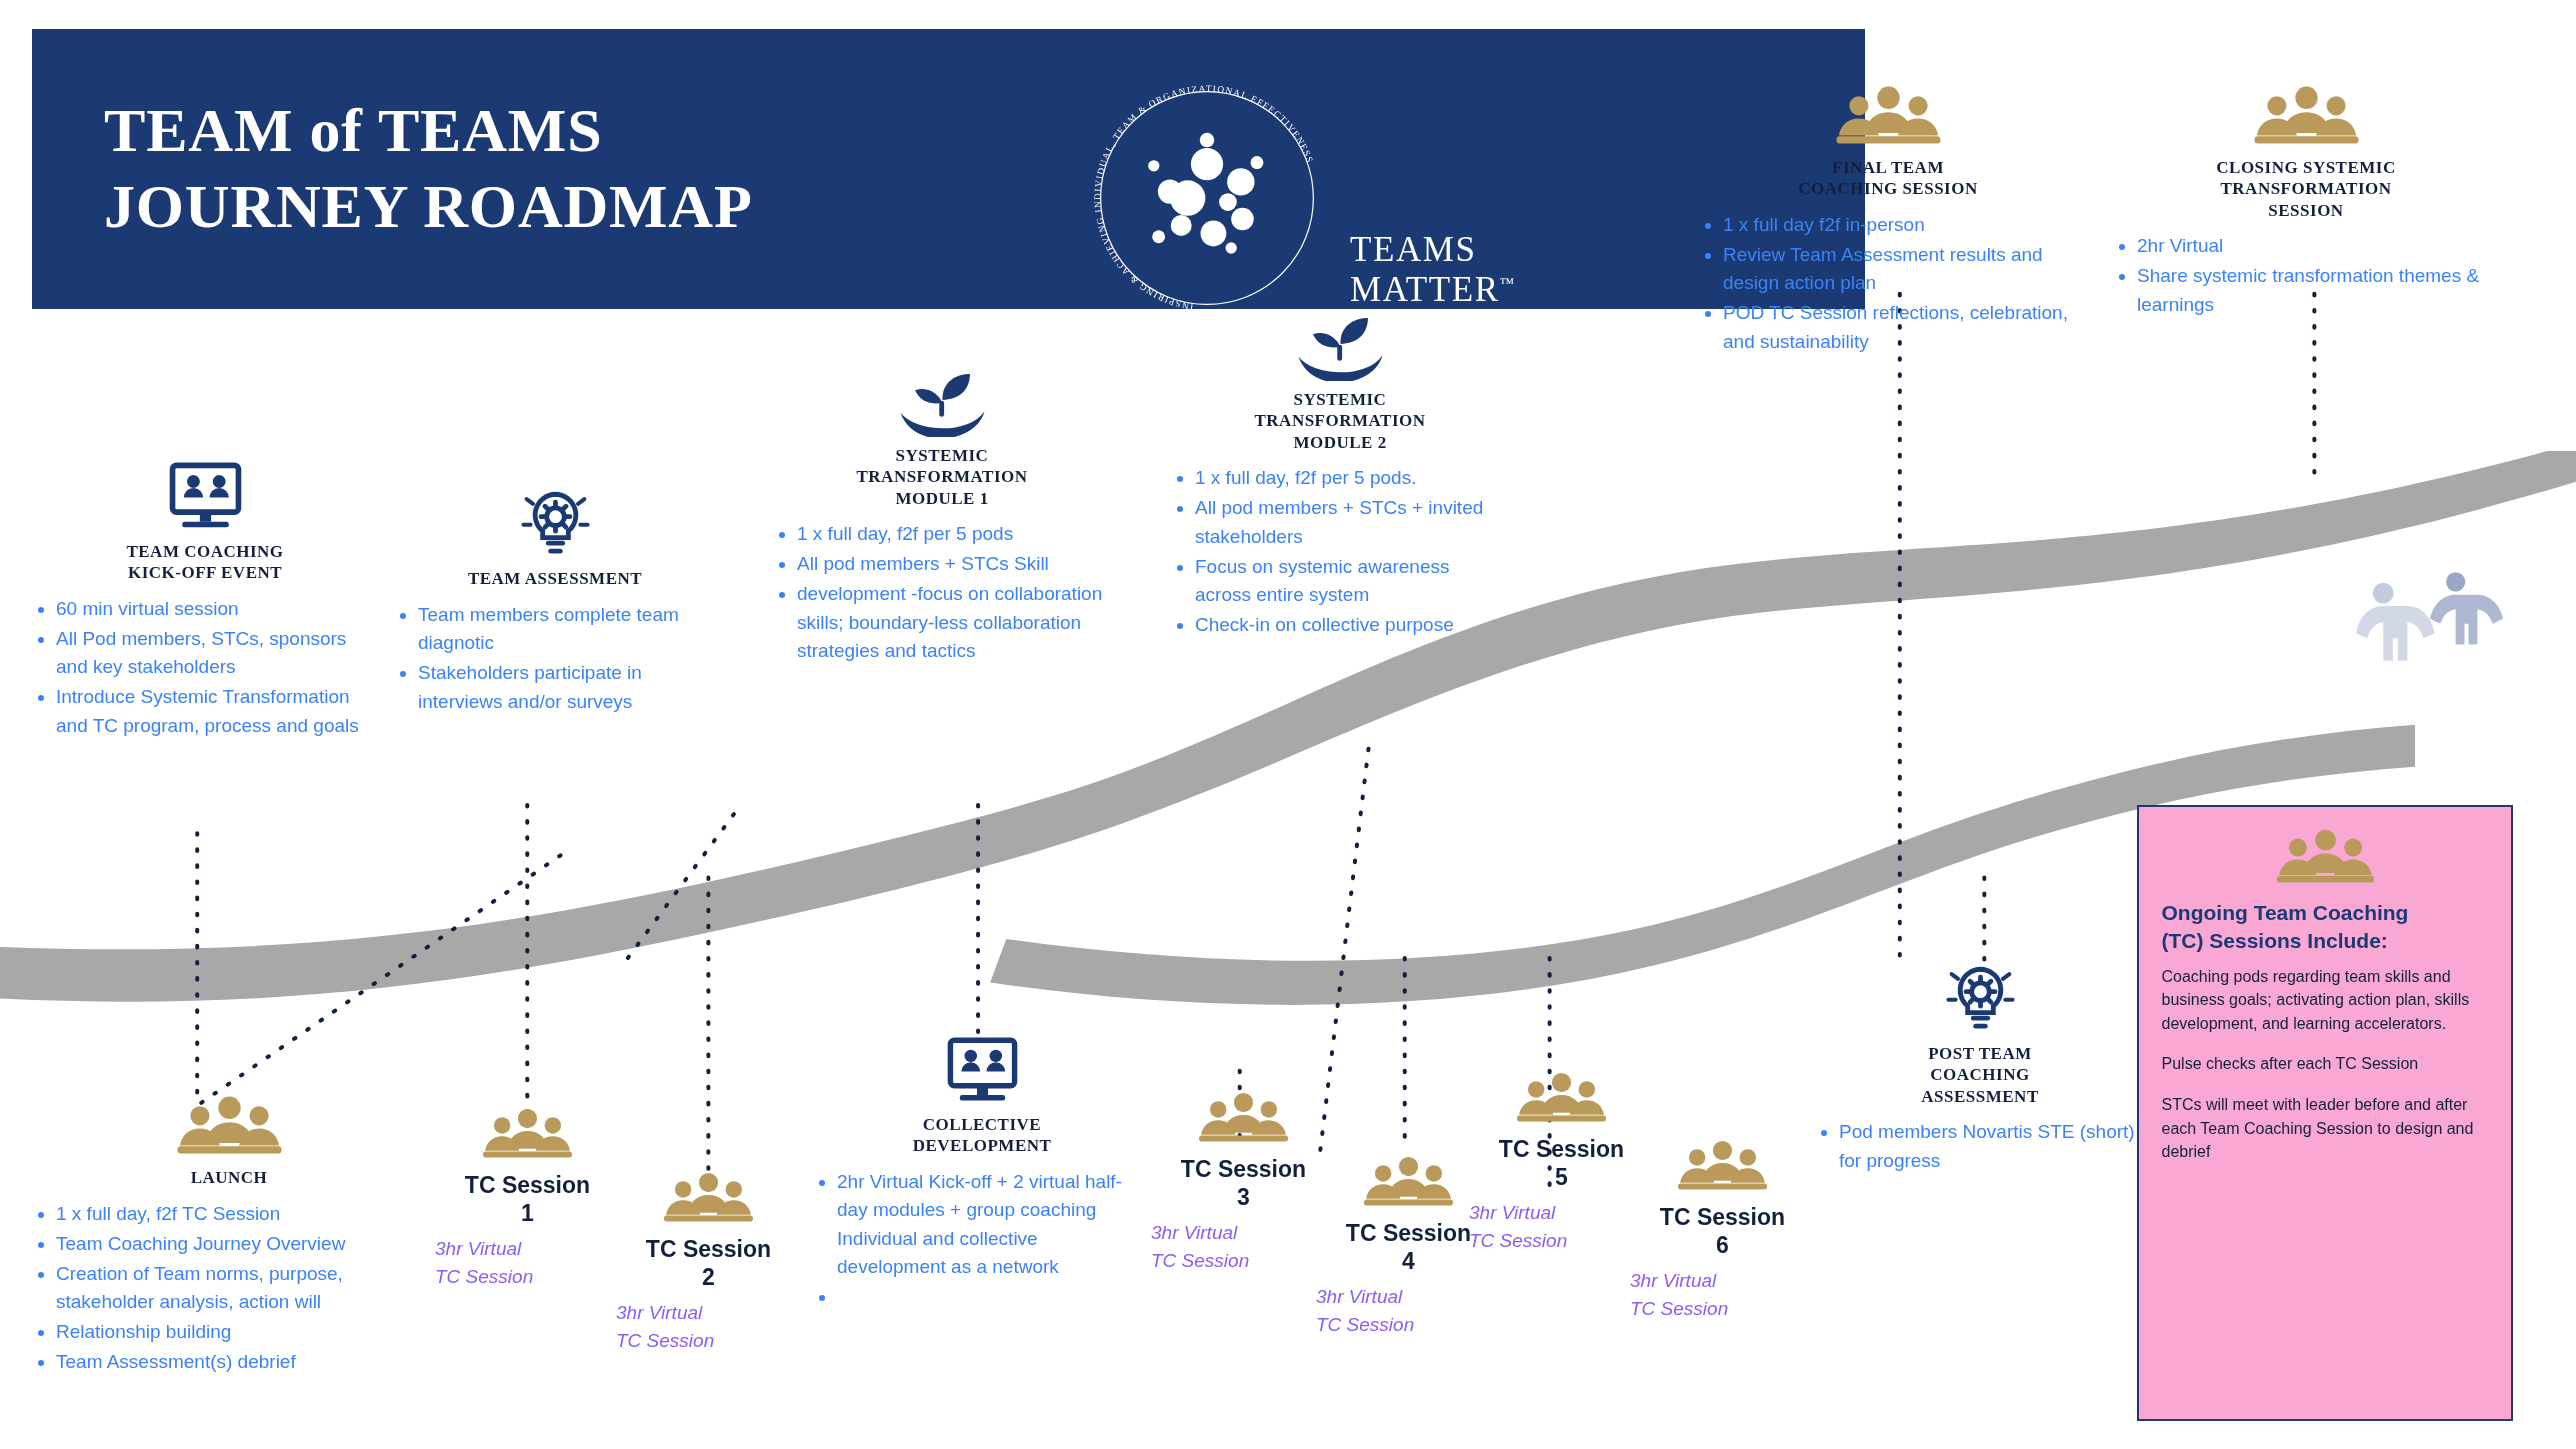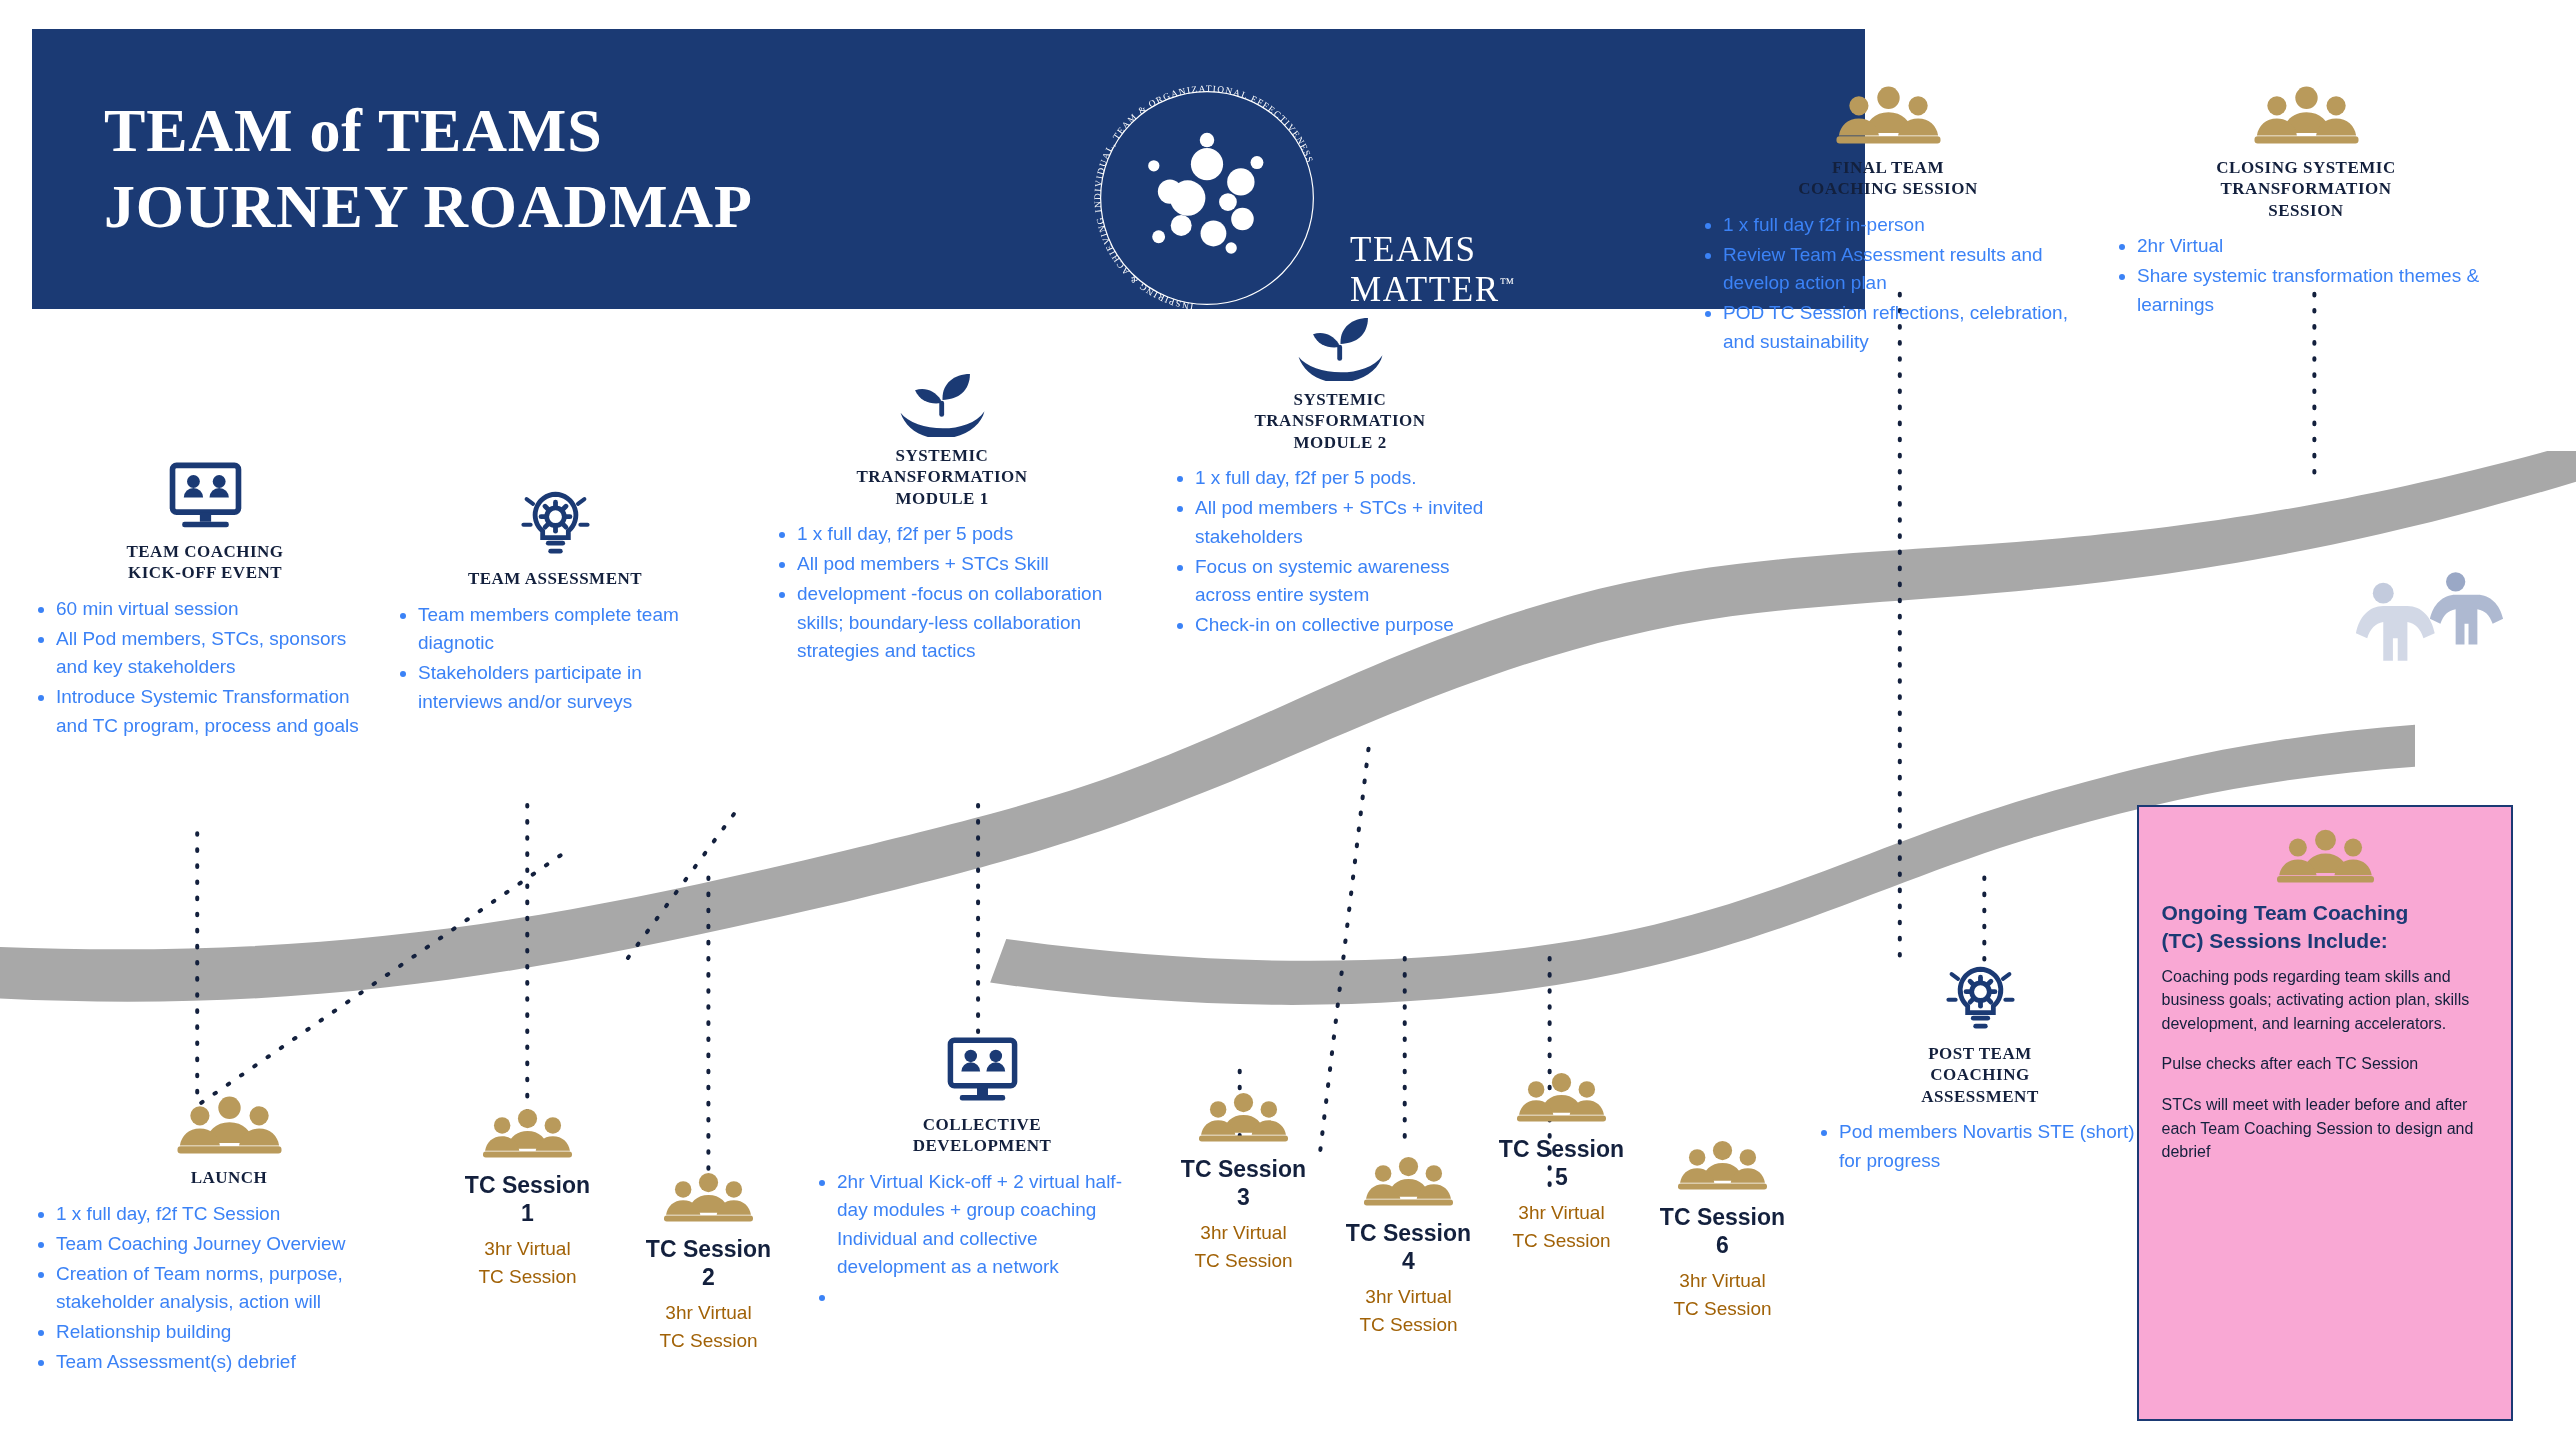--- a/index.html
+++ b/index.html
@@ -65,21 +65,21 @@
     line-height:1.22;
   }
   .node ul{
     margin:0;padding:0 0 0 24px;
     color:#3b82f6;
     font-size:19px;
     line-height:1.5;
   }
   .node ul li{margin-bottom:1.6px;}
   .node p.sub{
-    margin:0;color:#a16207;font-size:19px;line-height:1.45;text-align:center;
+    margin:0;color:#8b5cf6;font-size:19px;line-height:1.45;text-align:left;font-style:italic;
   }
 
   
   .dots{position:absolute;}
 
   
   .ongoing{
     position:absolute;left:2137px;top:805px;width:372px;height:612px;
     border:2.4px solid #1b3a74;background:#f9a8d4;
   }
@@ -273,21 +273,21 @@
           <path d="M102,42 c-14,0 -23,9 -25,21 l50,0 c-2,-12 -11,-21 -25,-21 z"></path>
         <rect x="0" y="64" width="130" height="9" rx="4"></rect>
       </g>
     </svg>
     <h3>
       <span>FINAL TEAM</span><br>
       <span>COACHING SESSION</span>
     </h3>
     <ul>
       <li>1 x full day f2f in-person</li>
-      <li>Review Team Assessment results and develop action plan</li>
+      <li>Review Team Assessment results and design action plan</li>
       <li>POD TC Session reflections, celebration, and sustainability</li>
     </ul>
   </div>
 
   <div class="node" style="left:2113px;top:85px;width:386px;">
     <svg class="icon" width="105" height="64" viewBox="0 0 130 80" xmlns="http://www.w3.org/2000/svg">
       <g fill="#b99a5b">
         <circle cx="65" cy="16" r="14"></circle>
           <path d="M65,34 c-17,0 -28,11 -30,26 l60,0 c-2,-15 -13,-26 -30,-26 z"></path>
         <circle cx="28" cy="26" r="12"></circle>

